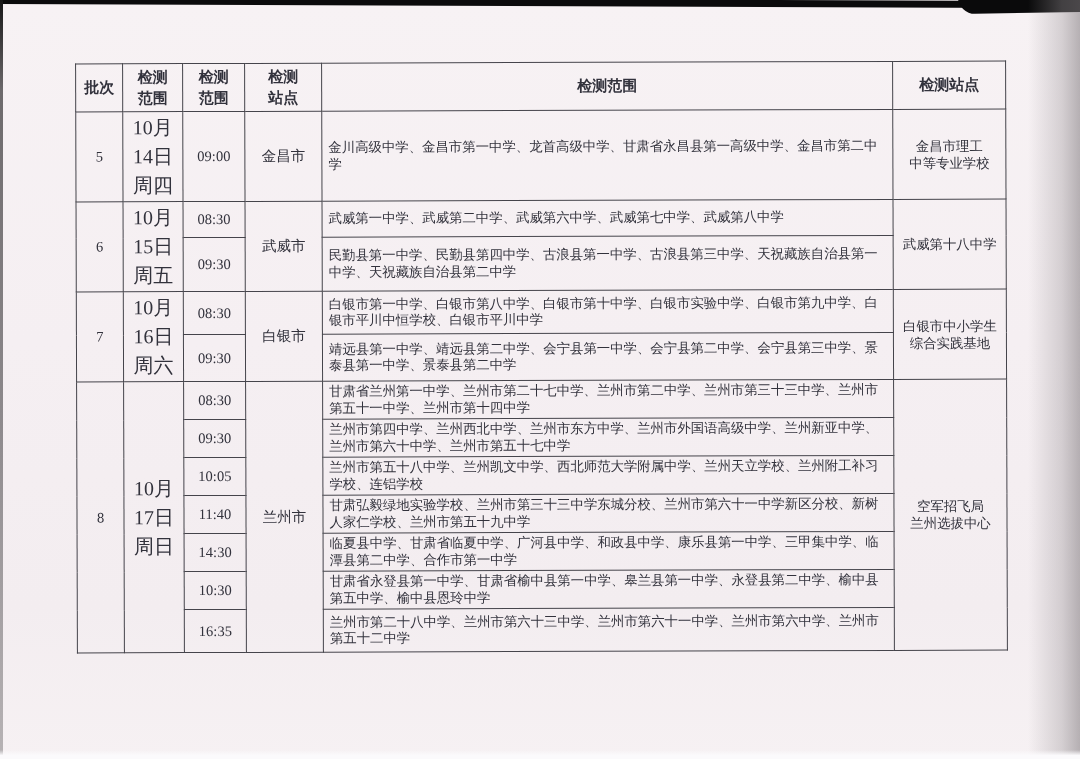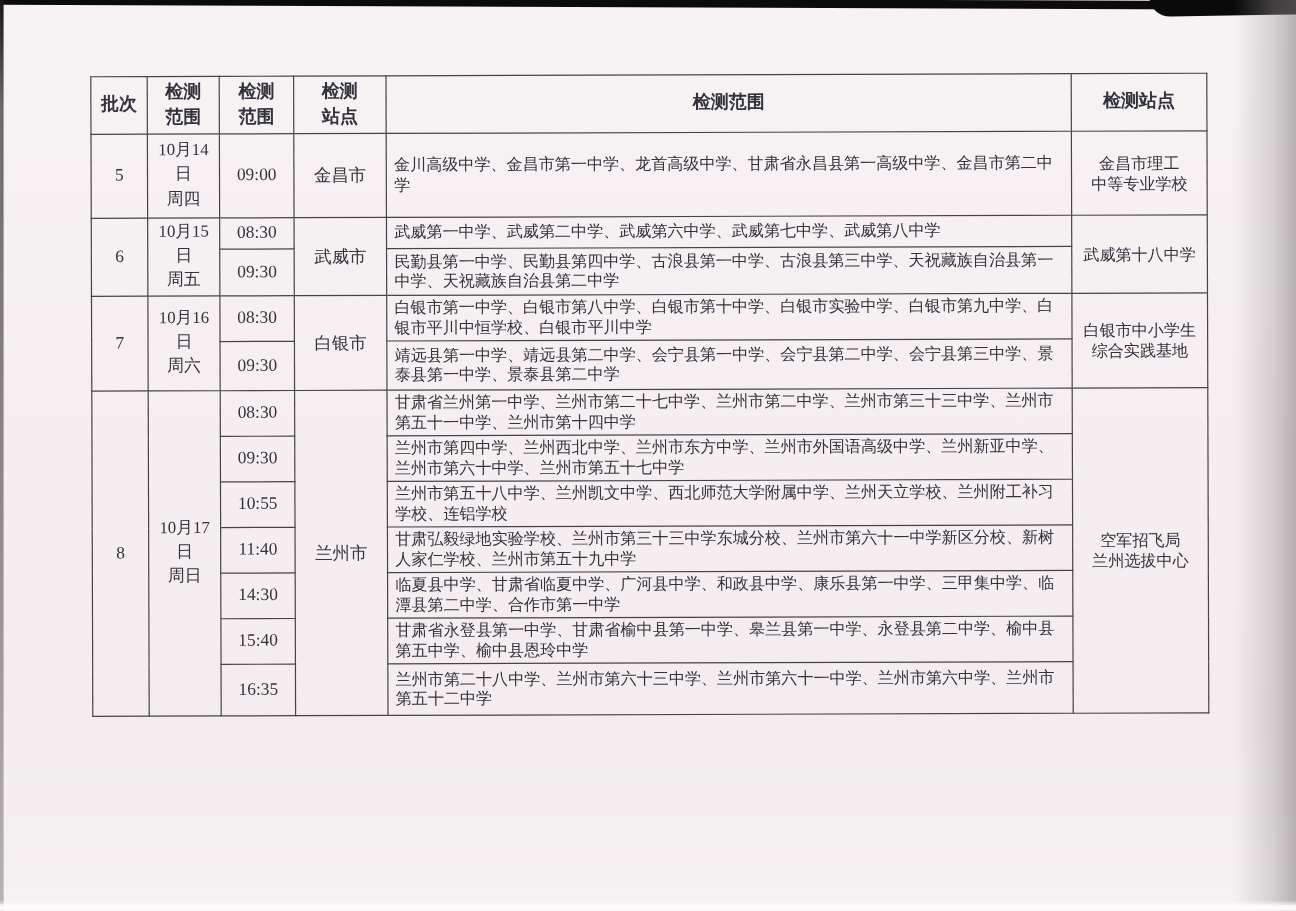--- a/index.html
+++ b/index.html
@@ -46,21 +46,21 @@
     border:1.6px solid #45444b;
     padding:1px 3px;
     vertical-align:middle;
     background:transparent;
   }
   th{
     font-size:15px;font-weight:bold;text-align:center;line-height:1.35;
   }
   .w2{display:inline-block;width:2.15em;}
   td.c{text-align:center;font-size:14.5px;}
-  td.date div{line-height:1.45;font-size:14px;text-align:center;}
+  td.date div{line-height:1.45;font-size:20px;text-align:center;}
   td.schools{
     text-align:left;font-size:13.4px;line-height:16.5px;padding:2px 6px;
   }
   td.site{
     text-align:center;font-size:13.4px;line-height:17px;white-space:pre-line;padding:0 5px;
   }
 </style>
 </head>
 <body>
 
@@ -149,33 +149,33 @@
           <td class="c" rowspan="7">兰州市</td>
           <td class="schools">甘肃省兰州第一中学、兰州市第二十七中学、兰州市第二中学、兰州市第三十三中学、兰州市第五十一中学、兰州市第十四中学</td>
           <td class="site" rowspan="7">空军招飞局
 兰州选拔中心</td>
         </tr>
         <tr style="height:38px">
           <td class="c">09:30</td>
           <td class="schools">兰州市第四中学、兰州西北中学、兰州市东方中学、兰州市外国语高级中学、兰州新亚中学、兰州市第六十中学、兰州市第五十七中学</td>
         </tr>
         <tr style="height:37px">
-          <td class="c">10:55</td>
+          <td class="c">10:05</td>
           <td class="schools">兰州市第五十八中学、兰州凯文中学、西北师范大学附属中学、兰州天立学校、兰州附工补习学校、连铝学校</td>
         </tr>
         <tr style="height:38px">
           <td class="c">11:40</td>
           <td class="schools">甘肃弘毅绿地实验学校、兰州市第三十三中学东城分校、兰州市第六十一中学新区分校、新树人家仁学校、兰州市第五十九中学</td>
         </tr>
         <tr style="height:37px">
           <td class="c">14:30</td>
           <td class="schools">临夏县中学、甘肃省临夏中学、广河县中学、和政县中学、康乐县第一中学、三甲集中学、临潭县第二中学、合作市第一中学</td>
         </tr>
         <tr style="height:38px">
-          <td class="c">15:40</td>
+          <td class="c">10:30</td>
           <td class="schools">甘肃省永登县第一中学、甘肃省榆中县第一中学、皋兰县第一中学、永登县第二中学、榆中县第五中学、榆中县恩玲中学</td>
         </tr>
         <tr style="height:43px">
           <td class="c">16:35</td>
           <td class="schools">兰州市第二十八中学、兰州市第六十三中学、兰州市第六十一中学、兰州市第六中学、兰州市第五十二中学</td>
         </tr>
       </tbody>
     </table>
   </div>
 </div>

